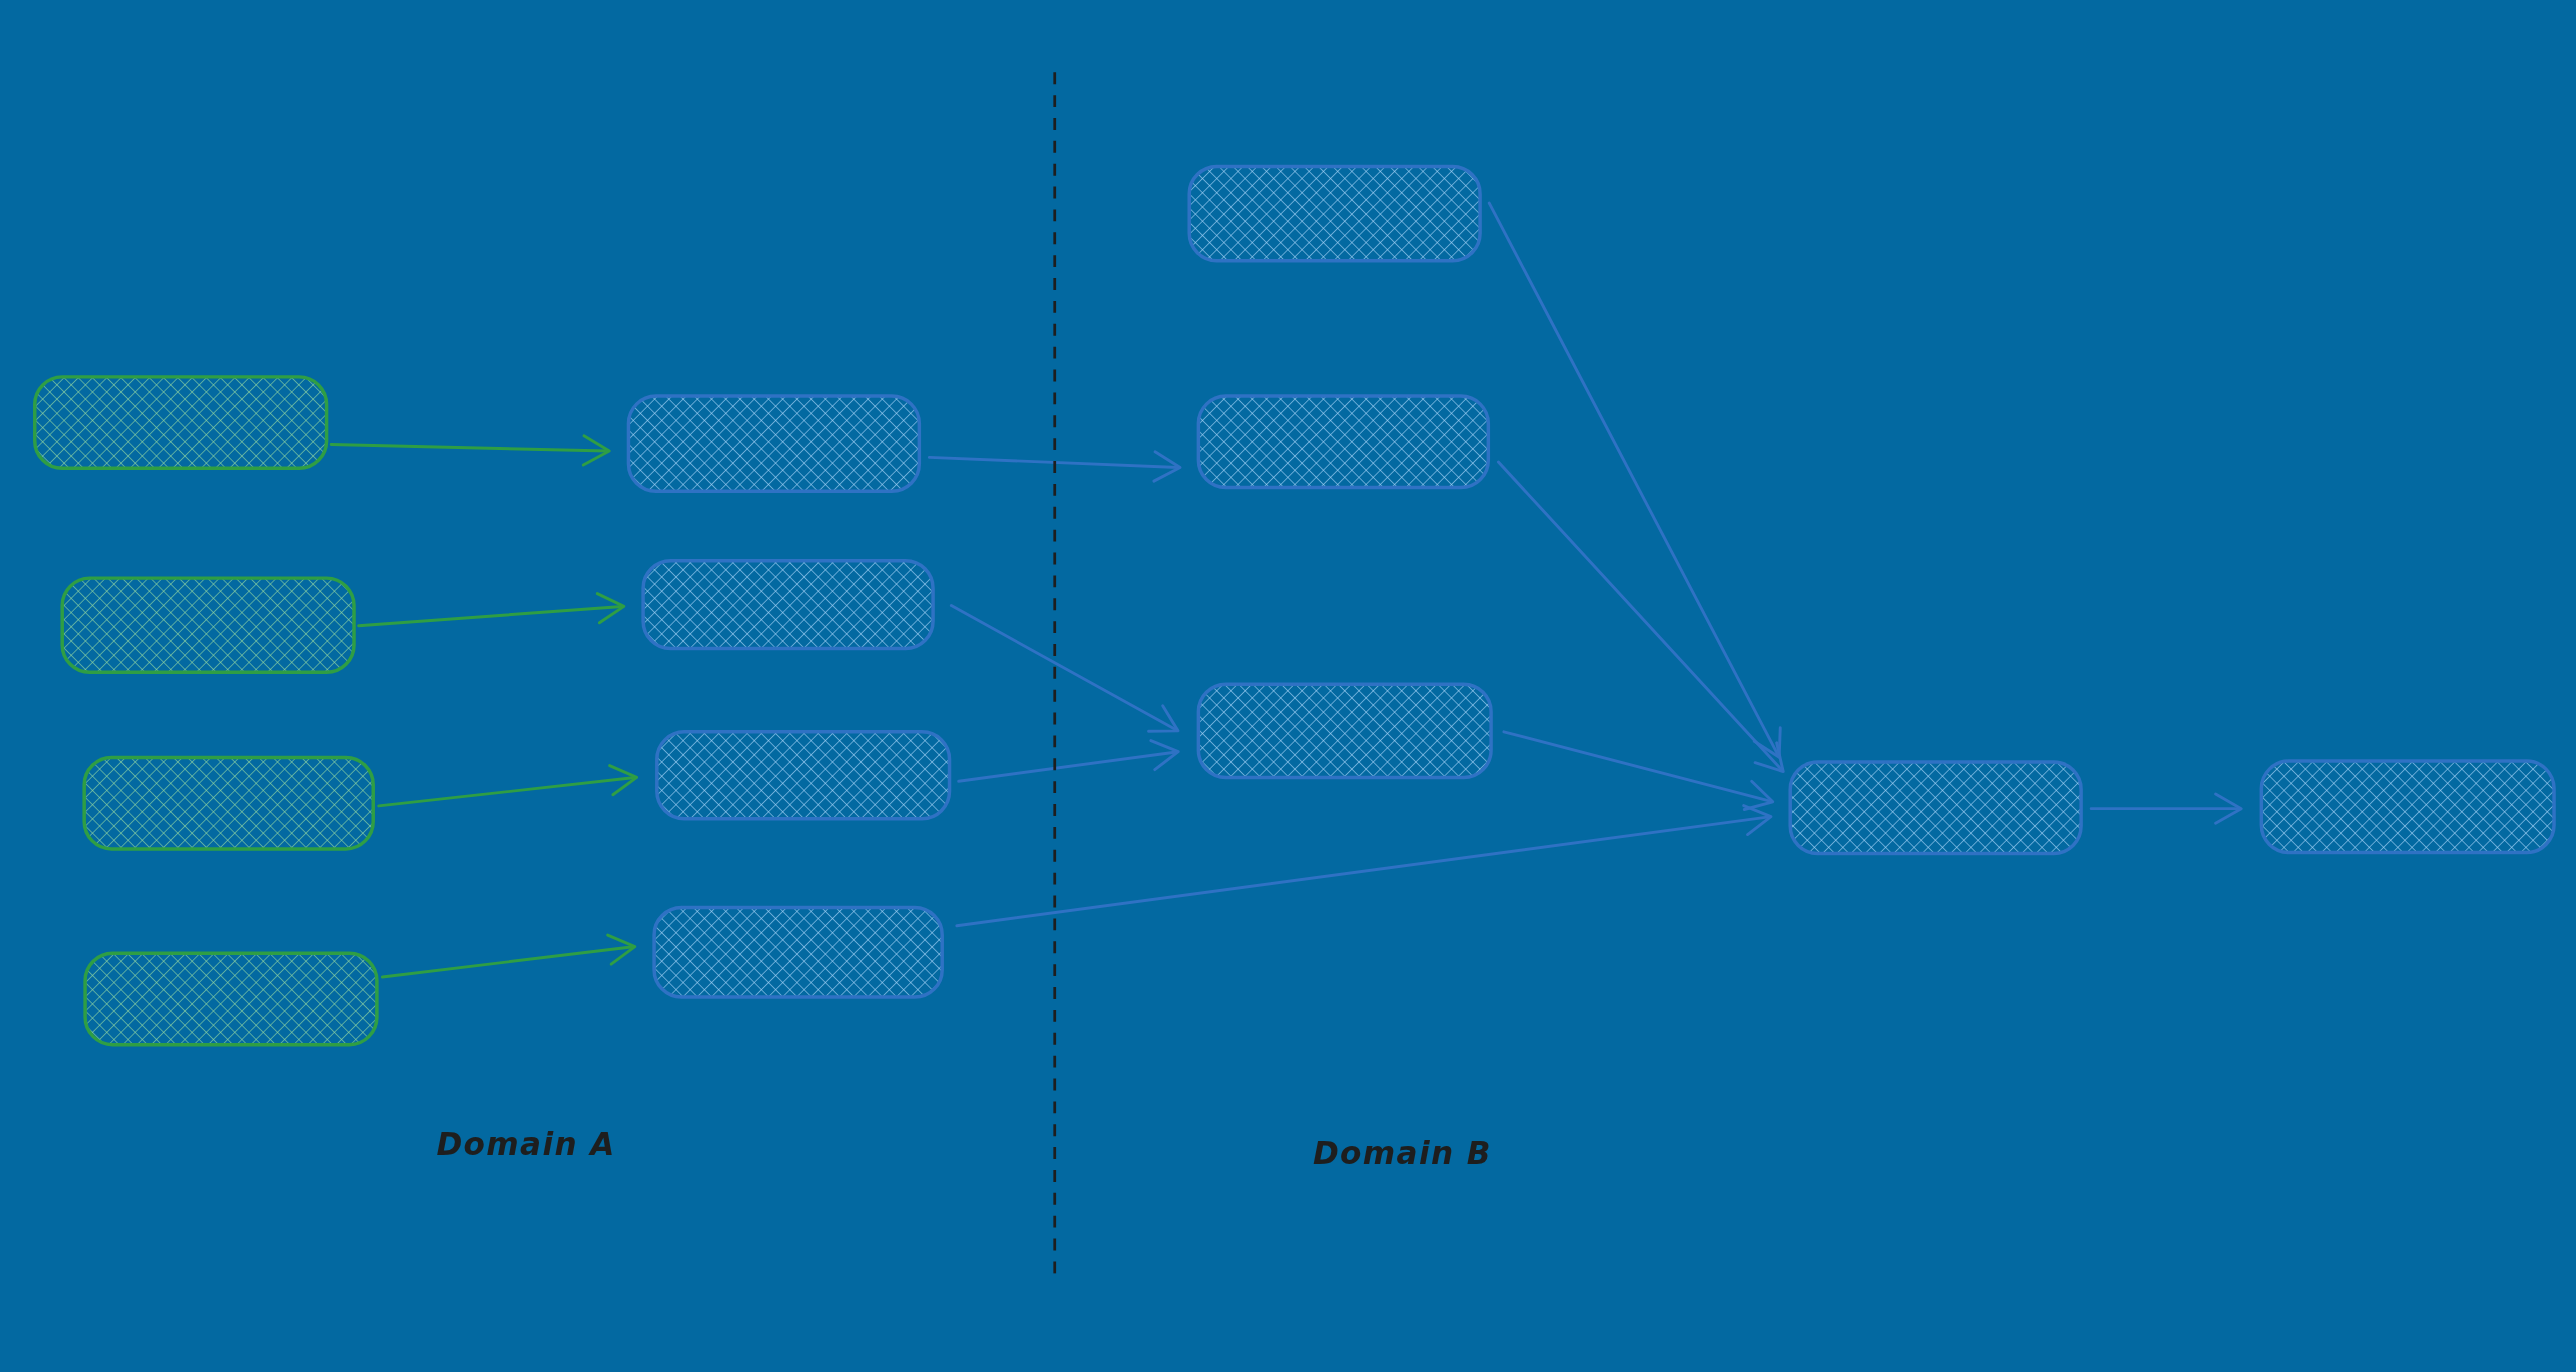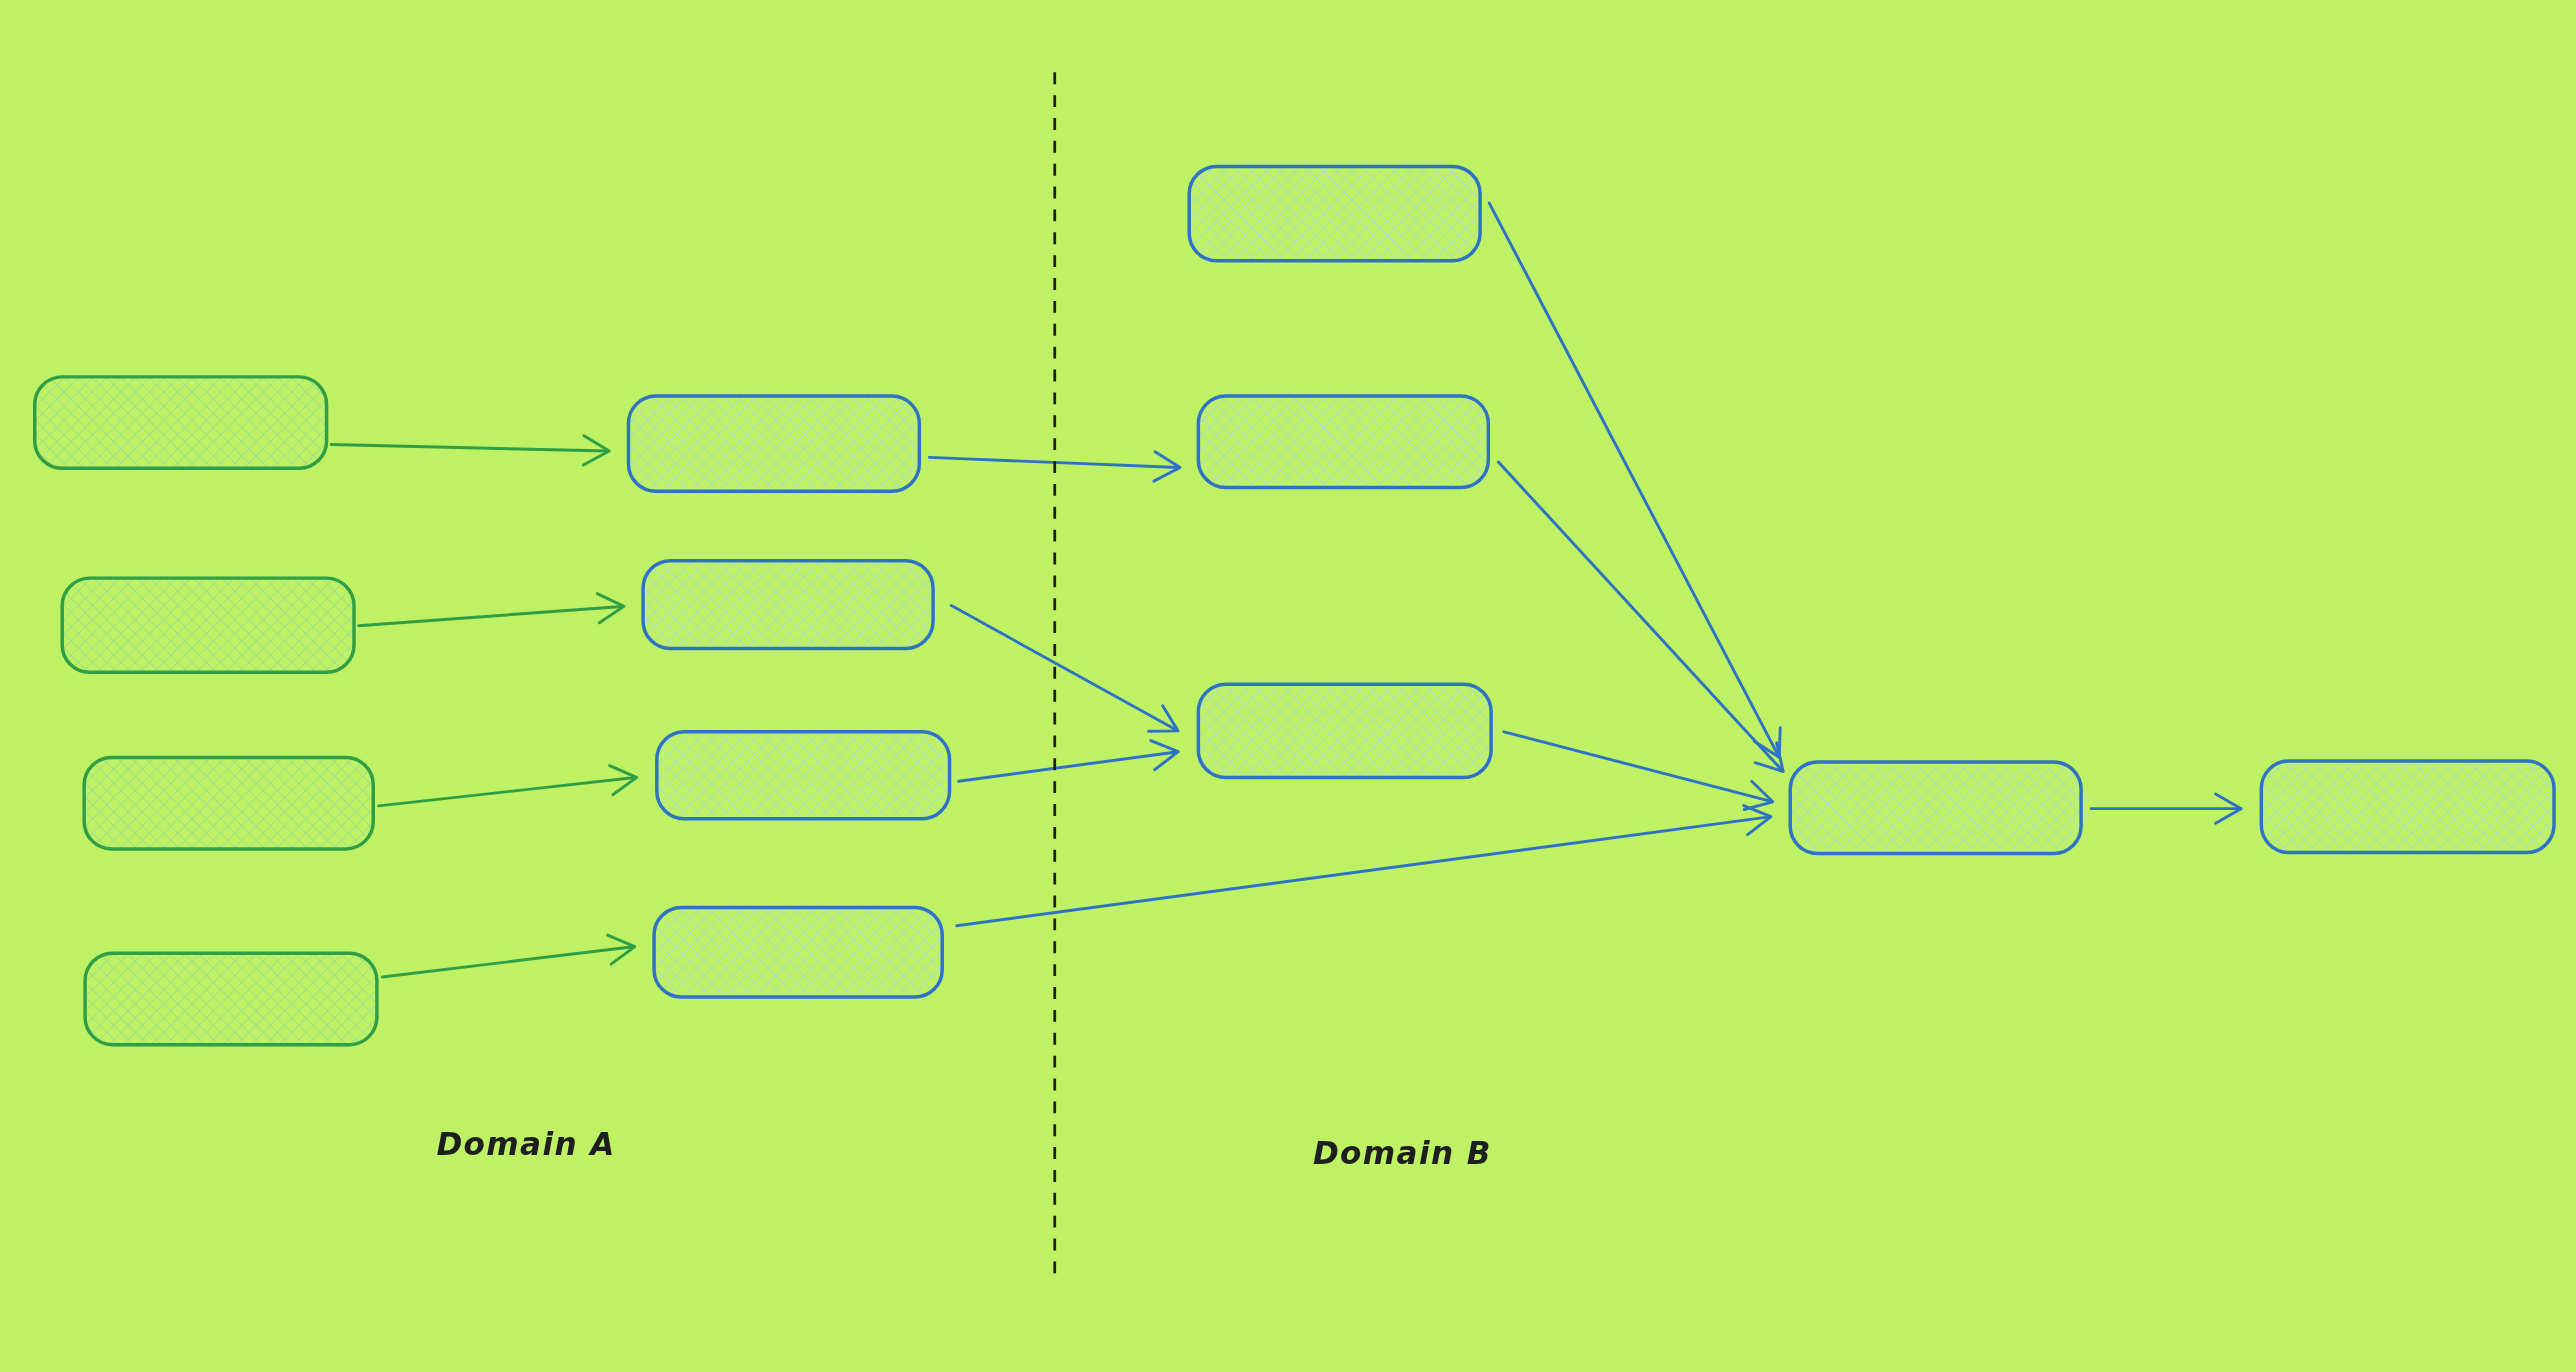--- a/index.html
+++ b/index.html
@@ -2,21 +2,21 @@
 <html style="font-size:14.6px"><head>
 <meta charset="utf-8">
 <style>
   html, body { margin: 0; padding: 0; background: #ffffff; }
   .canvas-wrap {
     position: relative;
     width: 100%;
     max-width: 2576px;
     aspect-ratio: 2816 / 1500;
     margin: 0 auto;
-    background: #bef264;
+    background: #0369a1;
     overflow: hidden;
   }
   svg { display: block; width: 100%; height: 100%; }
   .node {
     stroke-linejoin: round;
     stroke-width: 3.8;
     cursor: pointer;
   }
   .edge { stroke-width: 3.2; fill: none; stroke-linecap: round; }
   .divider-line { fill: none; }

